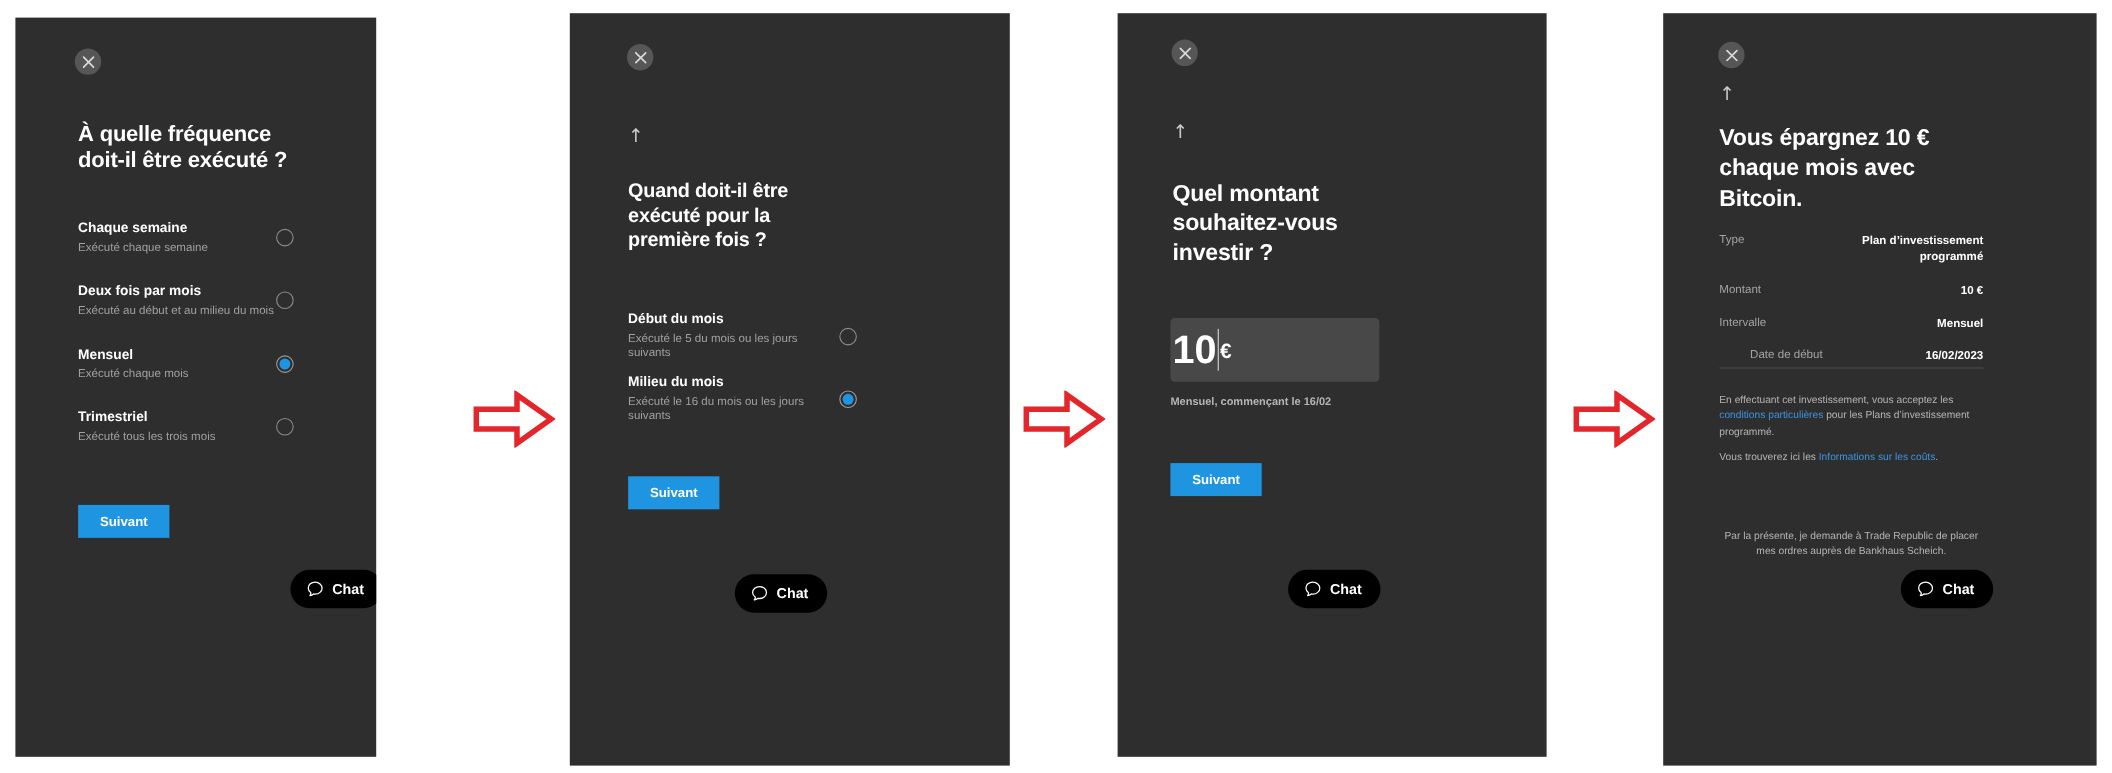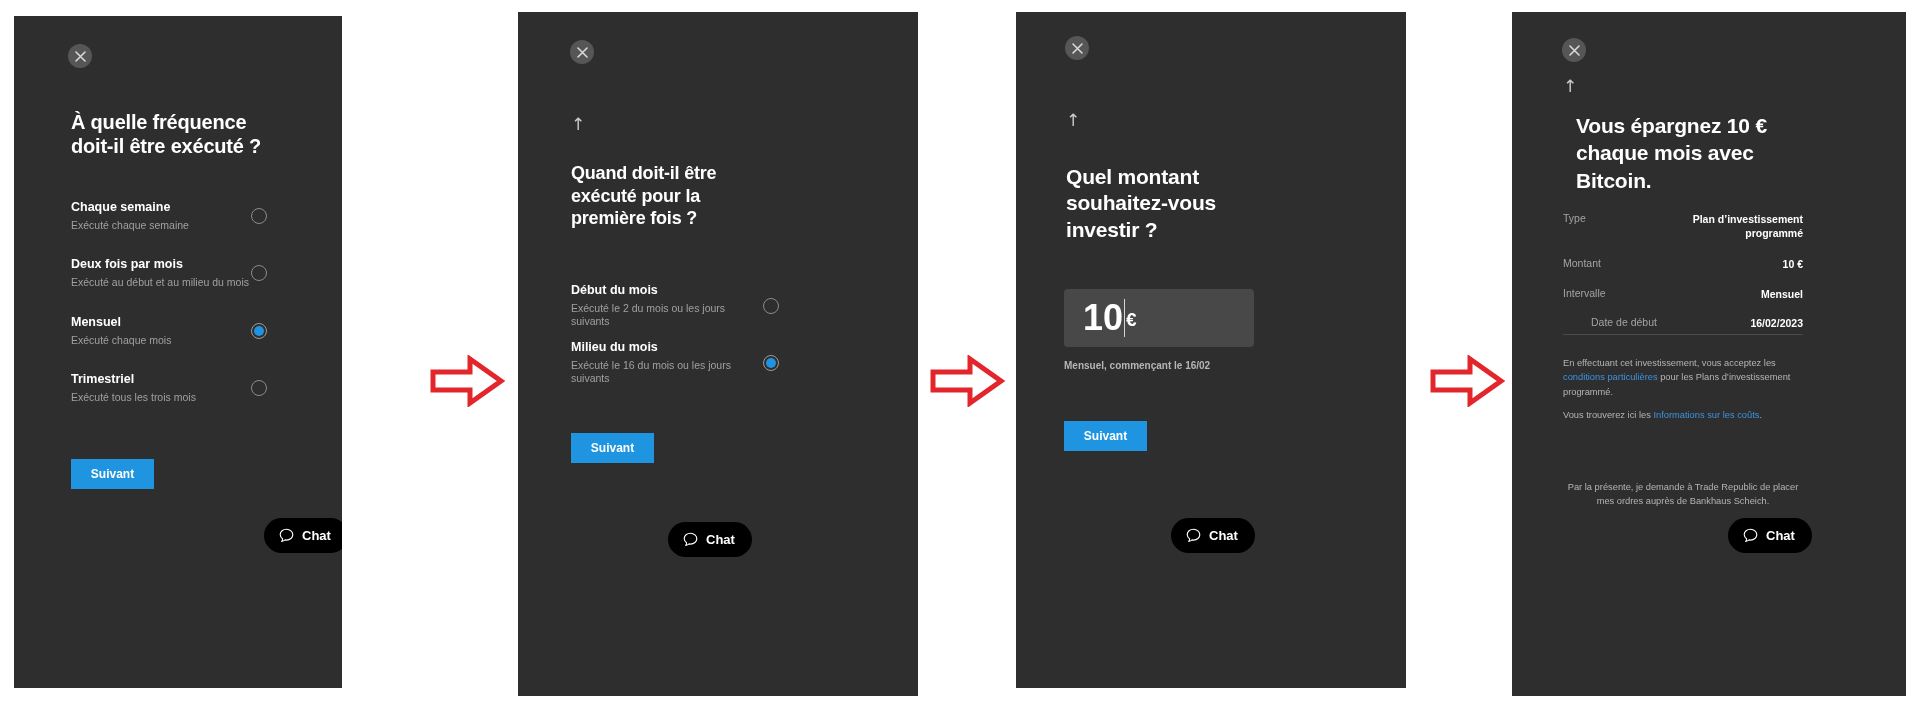--- a/index.html
+++ b/index.html
@@ -121,21 +121,21 @@
     background: #484848;
     border-radius: 4px;
     display: flex;
     align-items: center;
   }
   .amount-value {
     color: #ffffff;
     font-size: 36px;
     font-weight: bold;
     line-height: 1;
-    padding-left: 19px;
+    padding-left: 2px;
   }
   .caret {
     width: 1px;
     height: 38px;
     background: #d6d6d6;
     margin: 0 1px;
   }
   .amount-currency {
     color: #ffffff;
     font-size: 19px;
@@ -292,21 +292,21 @@
         </svg>
       </div>
 
       <div class="back-arrow" style="left:53px; top:104px;">↑</div>
 
       <div class="headline" style="left:53px; top:150px; width:205px; font-size:18px; line-height:1.25;">Quand doit-il être exécuté pour la première fois ?</div>
 
       <div class="option-row" style="left:53px; top:271px; width:208px;">
         <div class="option-text">
           <span class="option-title">Début du mois</span>
-          <span class="option-sub">Exécuté le 2 du mois ou les jours suivants</span>
+          <span class="option-sub">Exécuté le 5 du mois ou les jours suivants</span>
         </div>
         <span class="radio"></span>
       </div>
 
       <div class="option-row" style="left:53px; top:328px; width:208px;">
         <div class="option-text">
           <span class="option-title">Milieu du mois</span>
           <span class="option-sub">Exécuté le 16 du mois ou les jours suivants</span>
         </div>
         <span class="radio checked"></span>
@@ -373,21 +373,21 @@
     <div class="panel-inner">
 
       <div class="close-btn" style="left:50px; top:26px;">
         <svg width="11" height="11" viewBox="0 0 11 11">
           <path d="M1 1 L10 10 M10 1 L1 10" stroke="#d8d8d8" stroke-width="1.6" stroke-linecap="round" fill="none"></path>
         </svg>
       </div>
 
       <div class="back-arrow" style="left:51px; top:66px;">↑</div>
 
-      <div class="headline" style="left:51px; top:100px; width:225px; font-size:21px; line-height:1.3;margin-left:13px;">Vous épargnez 10 € chaque mois avec Bitcoin.</div>
+      <div class="headline" style="left:51px; top:100px; width:225px; font-size:21px; line-height:1.3;">Vous épargnez 10 € chaque mois avec Bitcoin.</div>
 
       <div class="summary" style="left:51px; top:200px; width:240px;">
 
         <div class="summary-row" style="margin-bottom:17px;">
           <span class="summary-label">Type</span>
           <span class="summary-value">Plan d’investissement programmé</span>
         </div>
 
         <div class="summary-row">
           <span class="summary-label">Montant</span>

